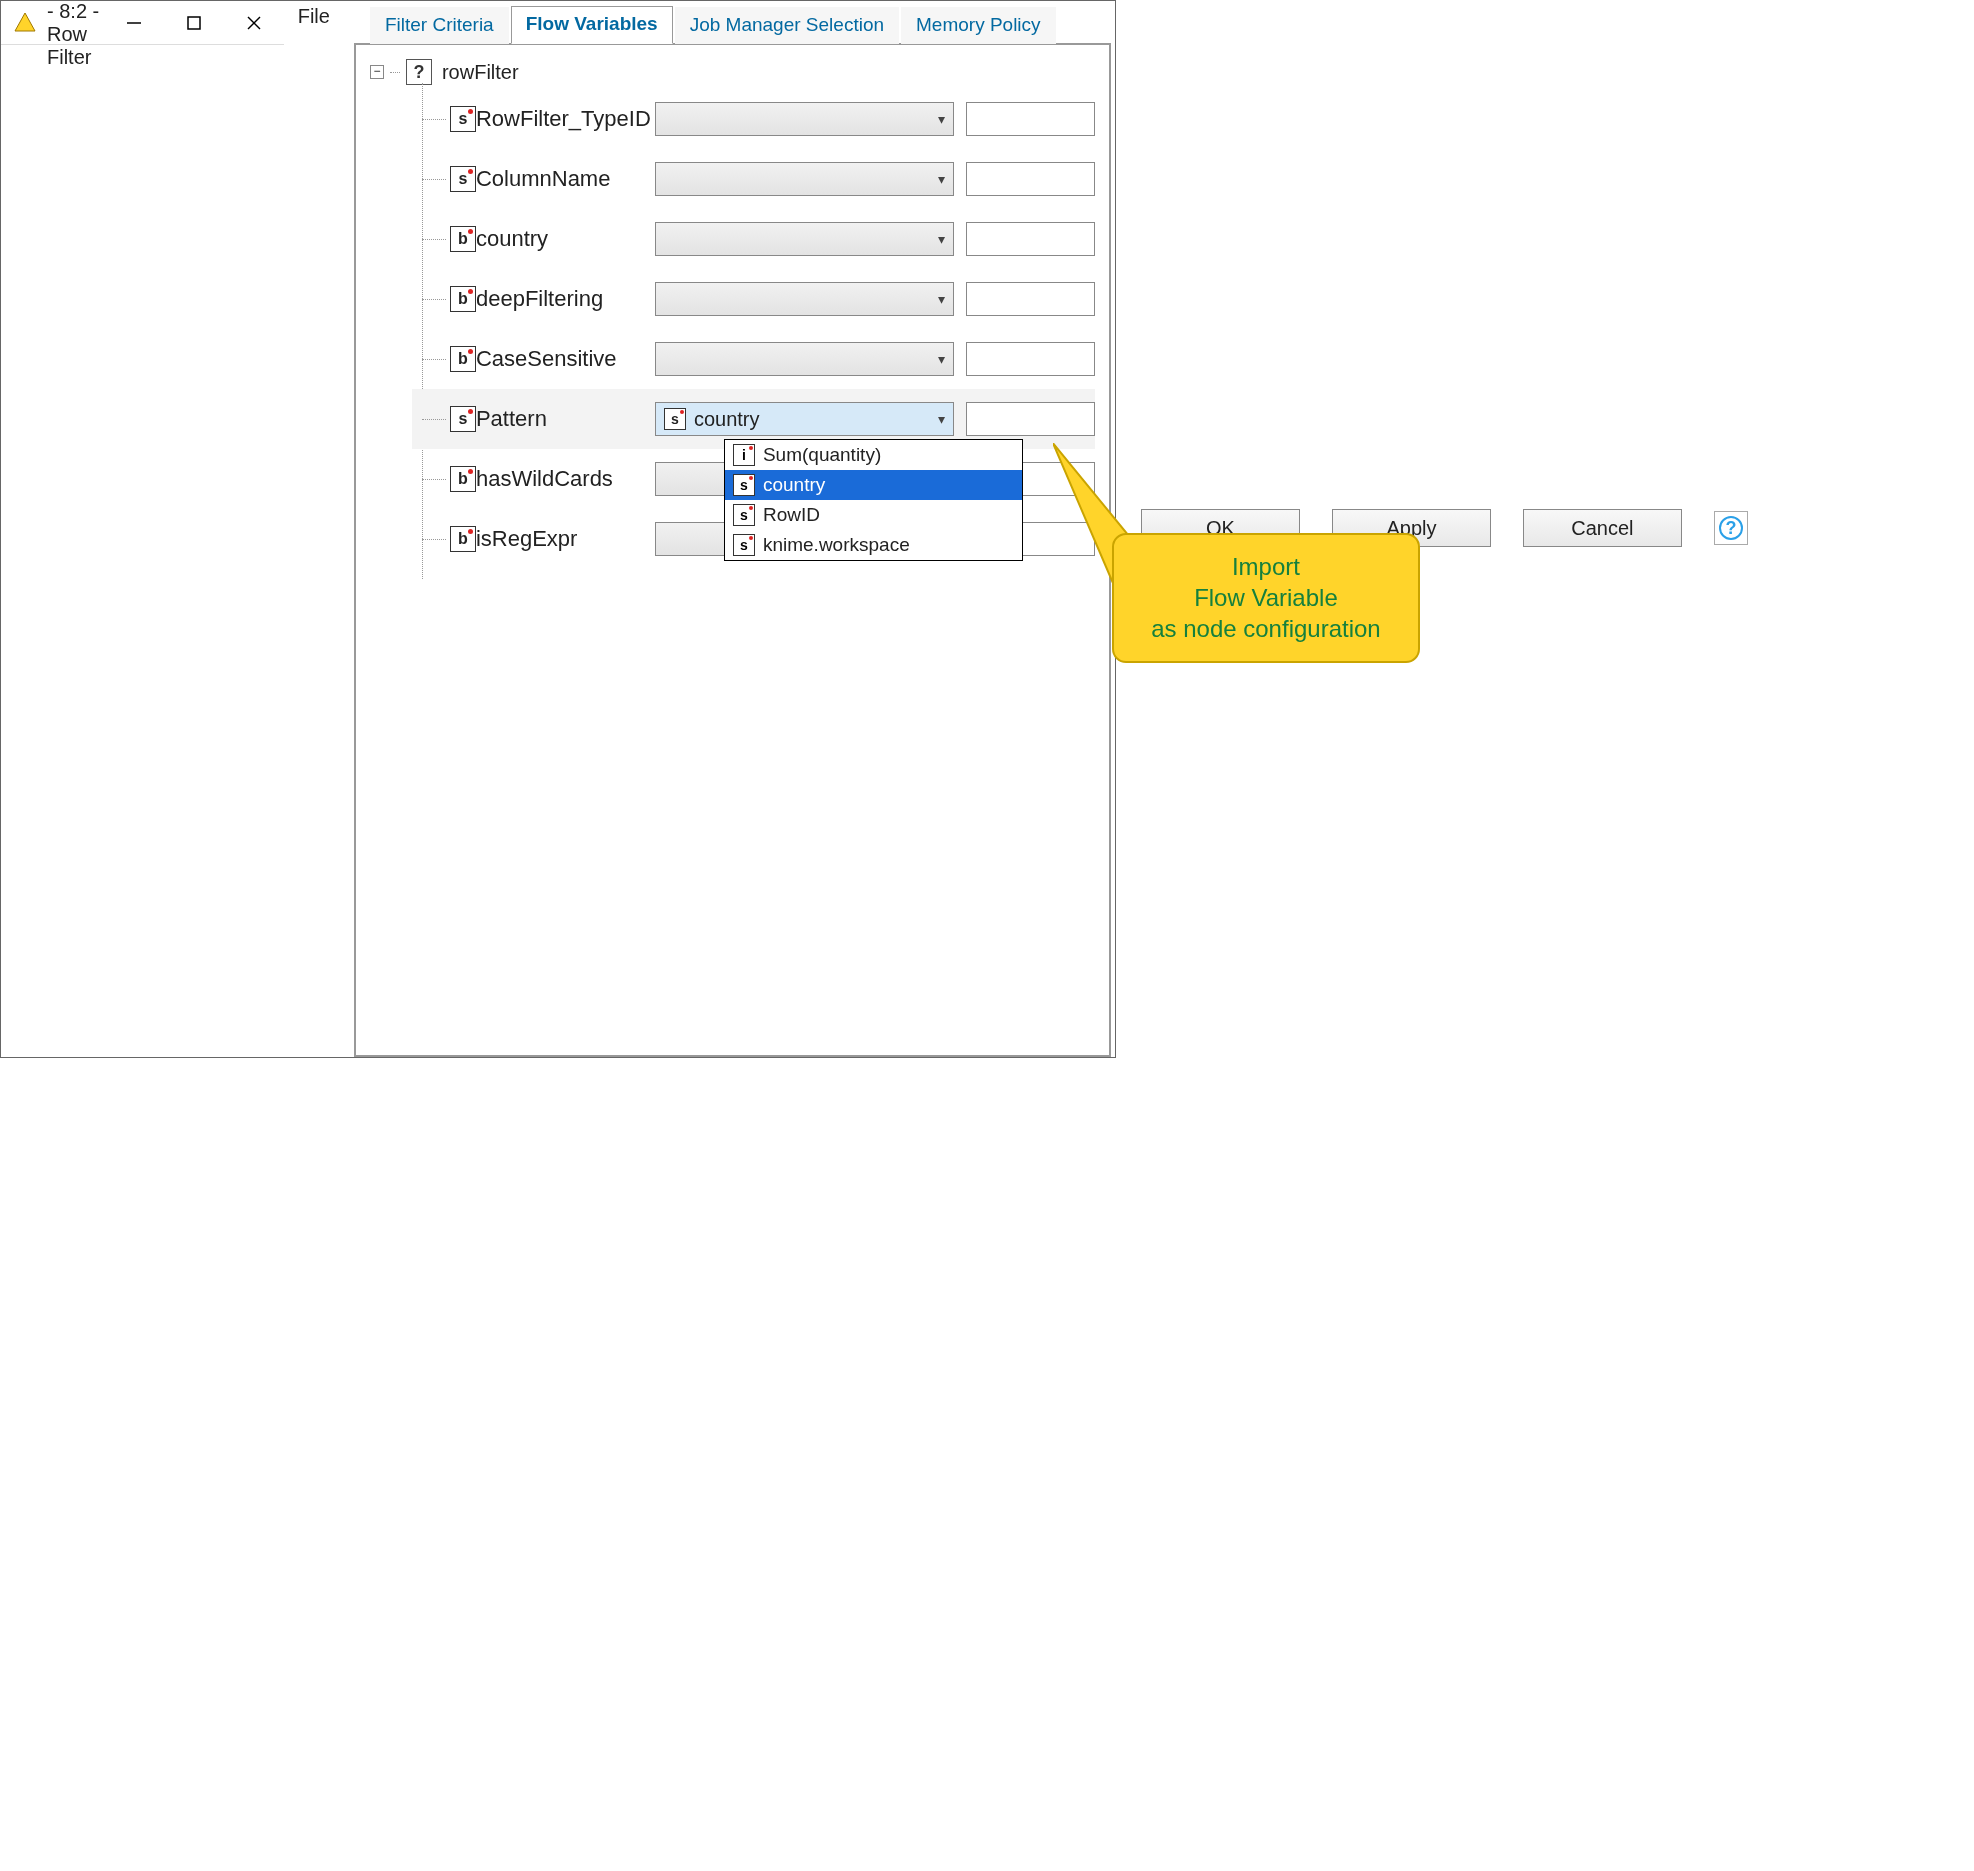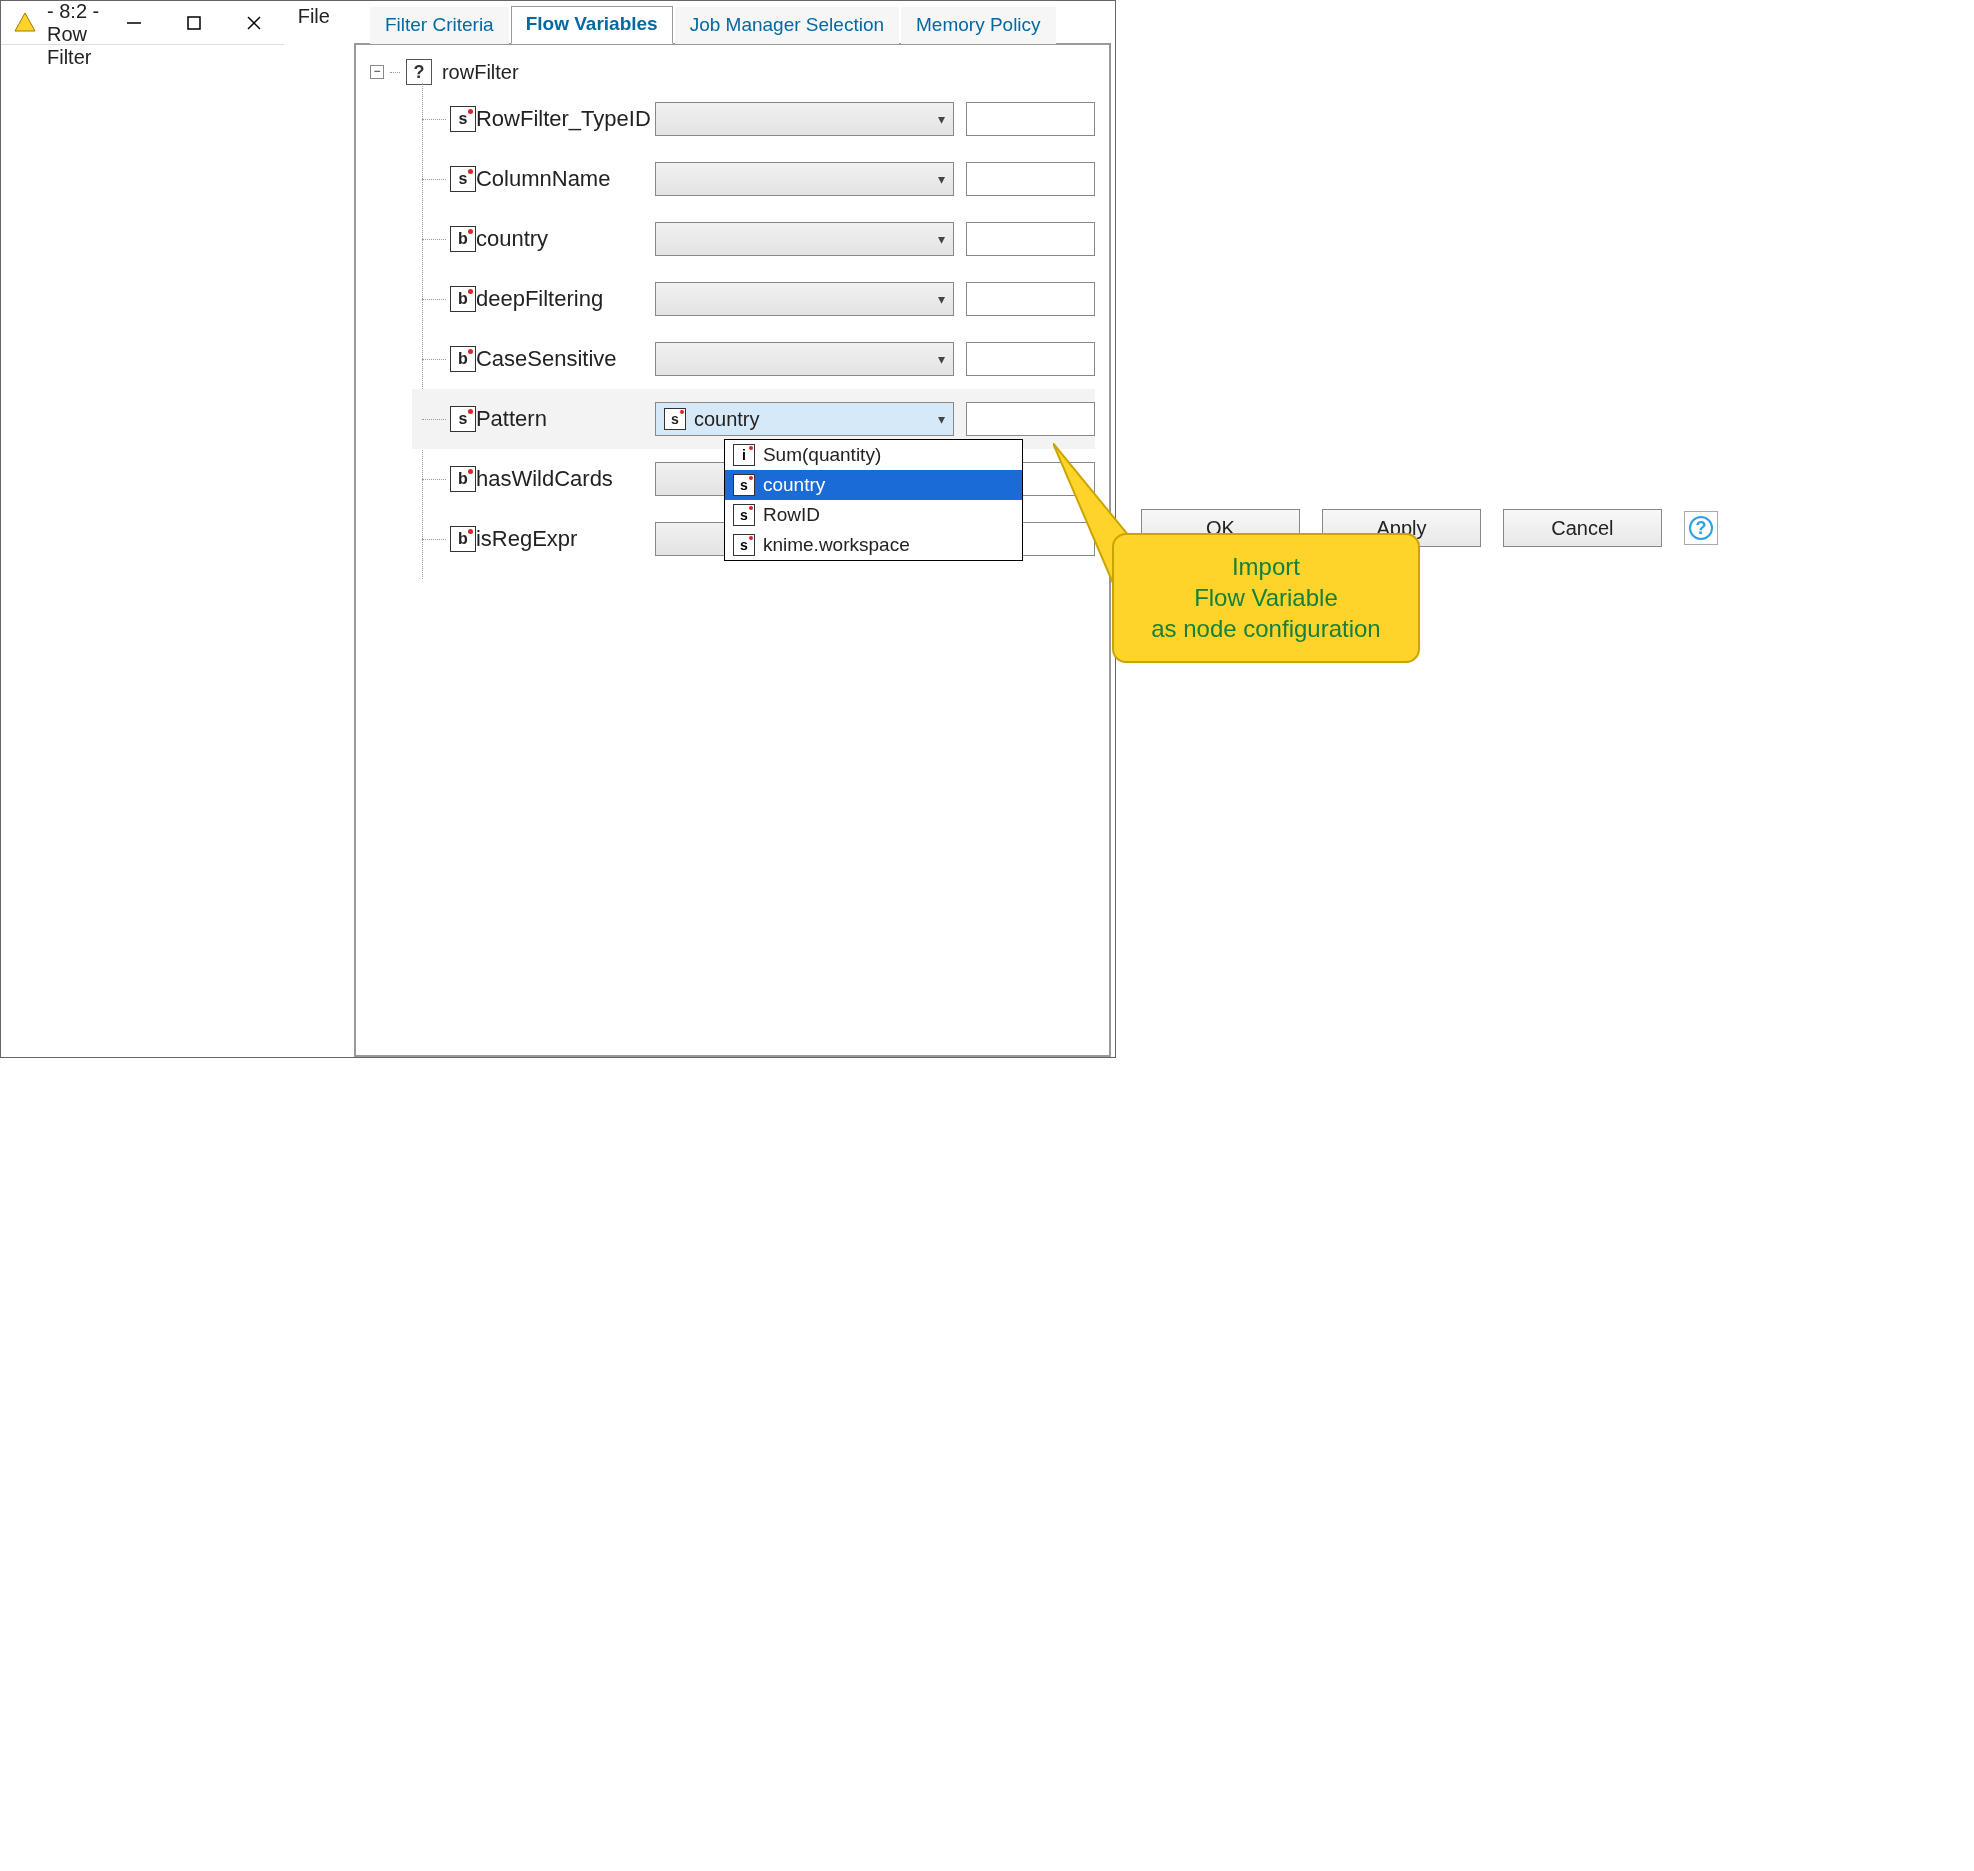--- a/index.html
+++ b/index.html
@@ -237,21 +237,21 @@
   }
   .callout-tail {
     position:absolute;
     left:697px; top:398px;
     z-index:4;
   }
   .button-bar {
     display:flex;
     justify-content: flex-end;
     align-items:center;
-    gap:22px;
+    gap:32px;
     padding: 16px 20px 18px 20px;
   }
   .btn {
     width:159px;height:38px;
     border:1px solid #888;
     background:linear-gradient(#f8f8f8,#e8e8e8);
     display:flex;align-items:center;justify-content:center;
     font-size:20px;
   }
   .help-circle {

